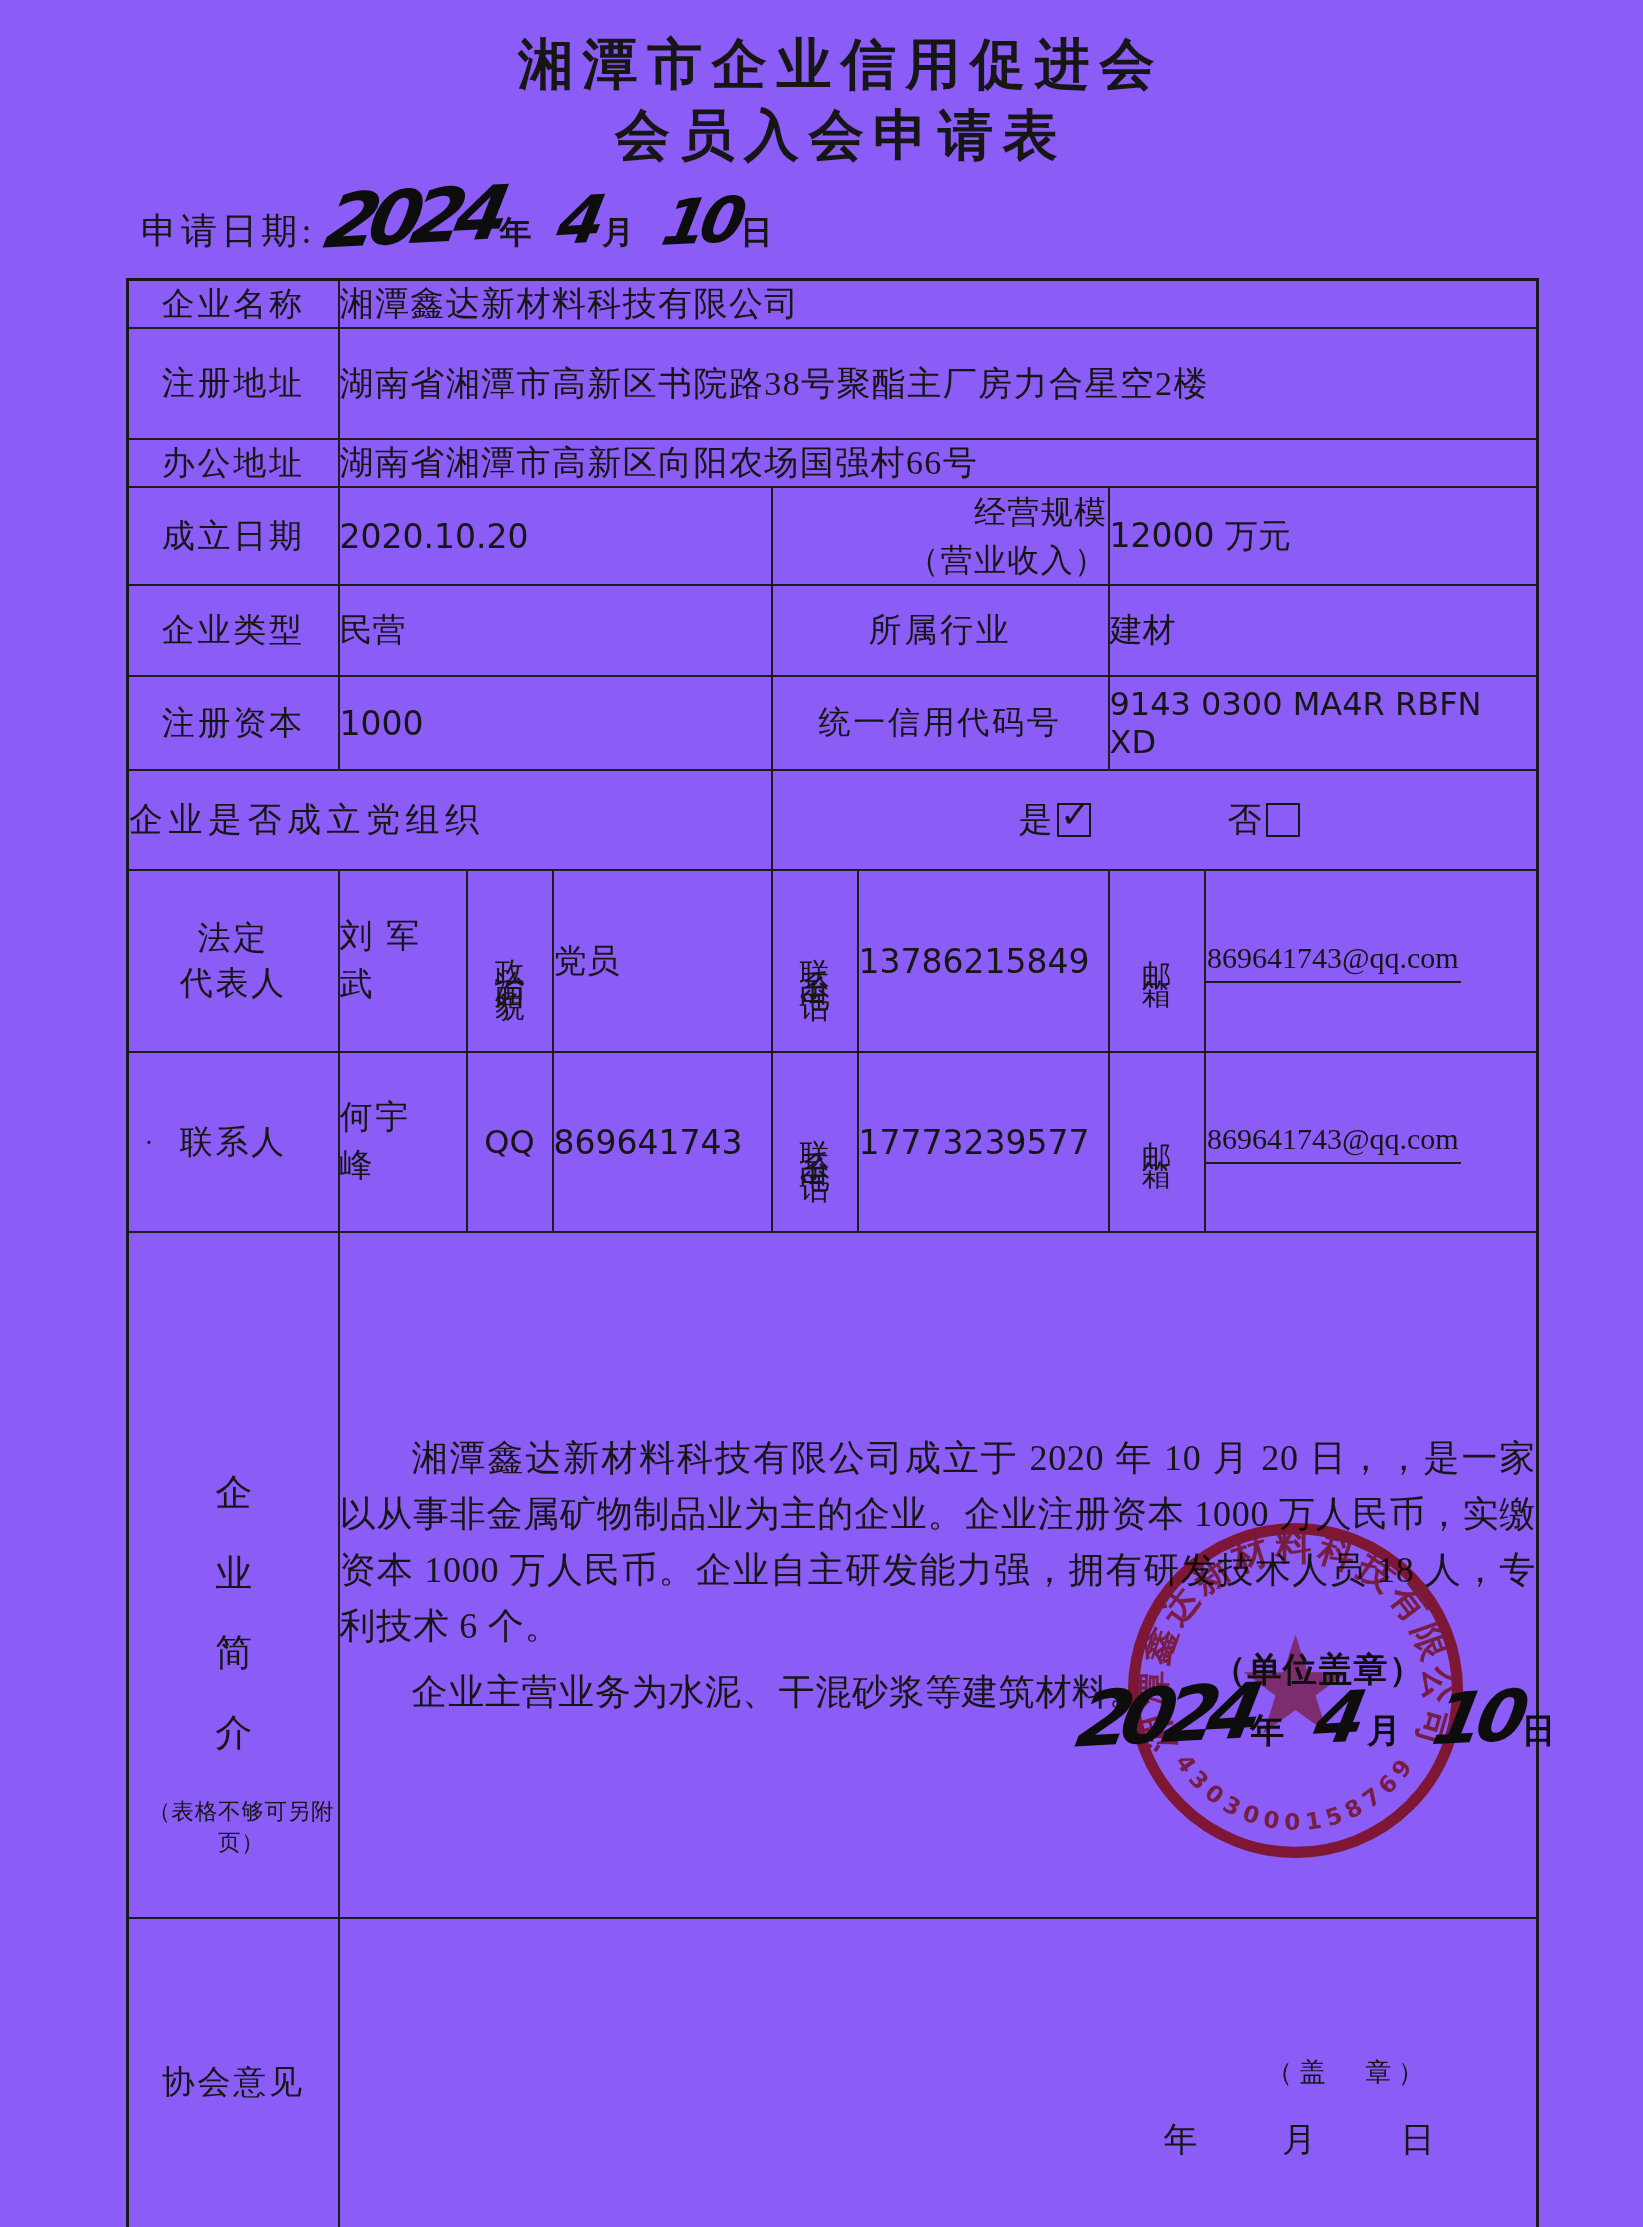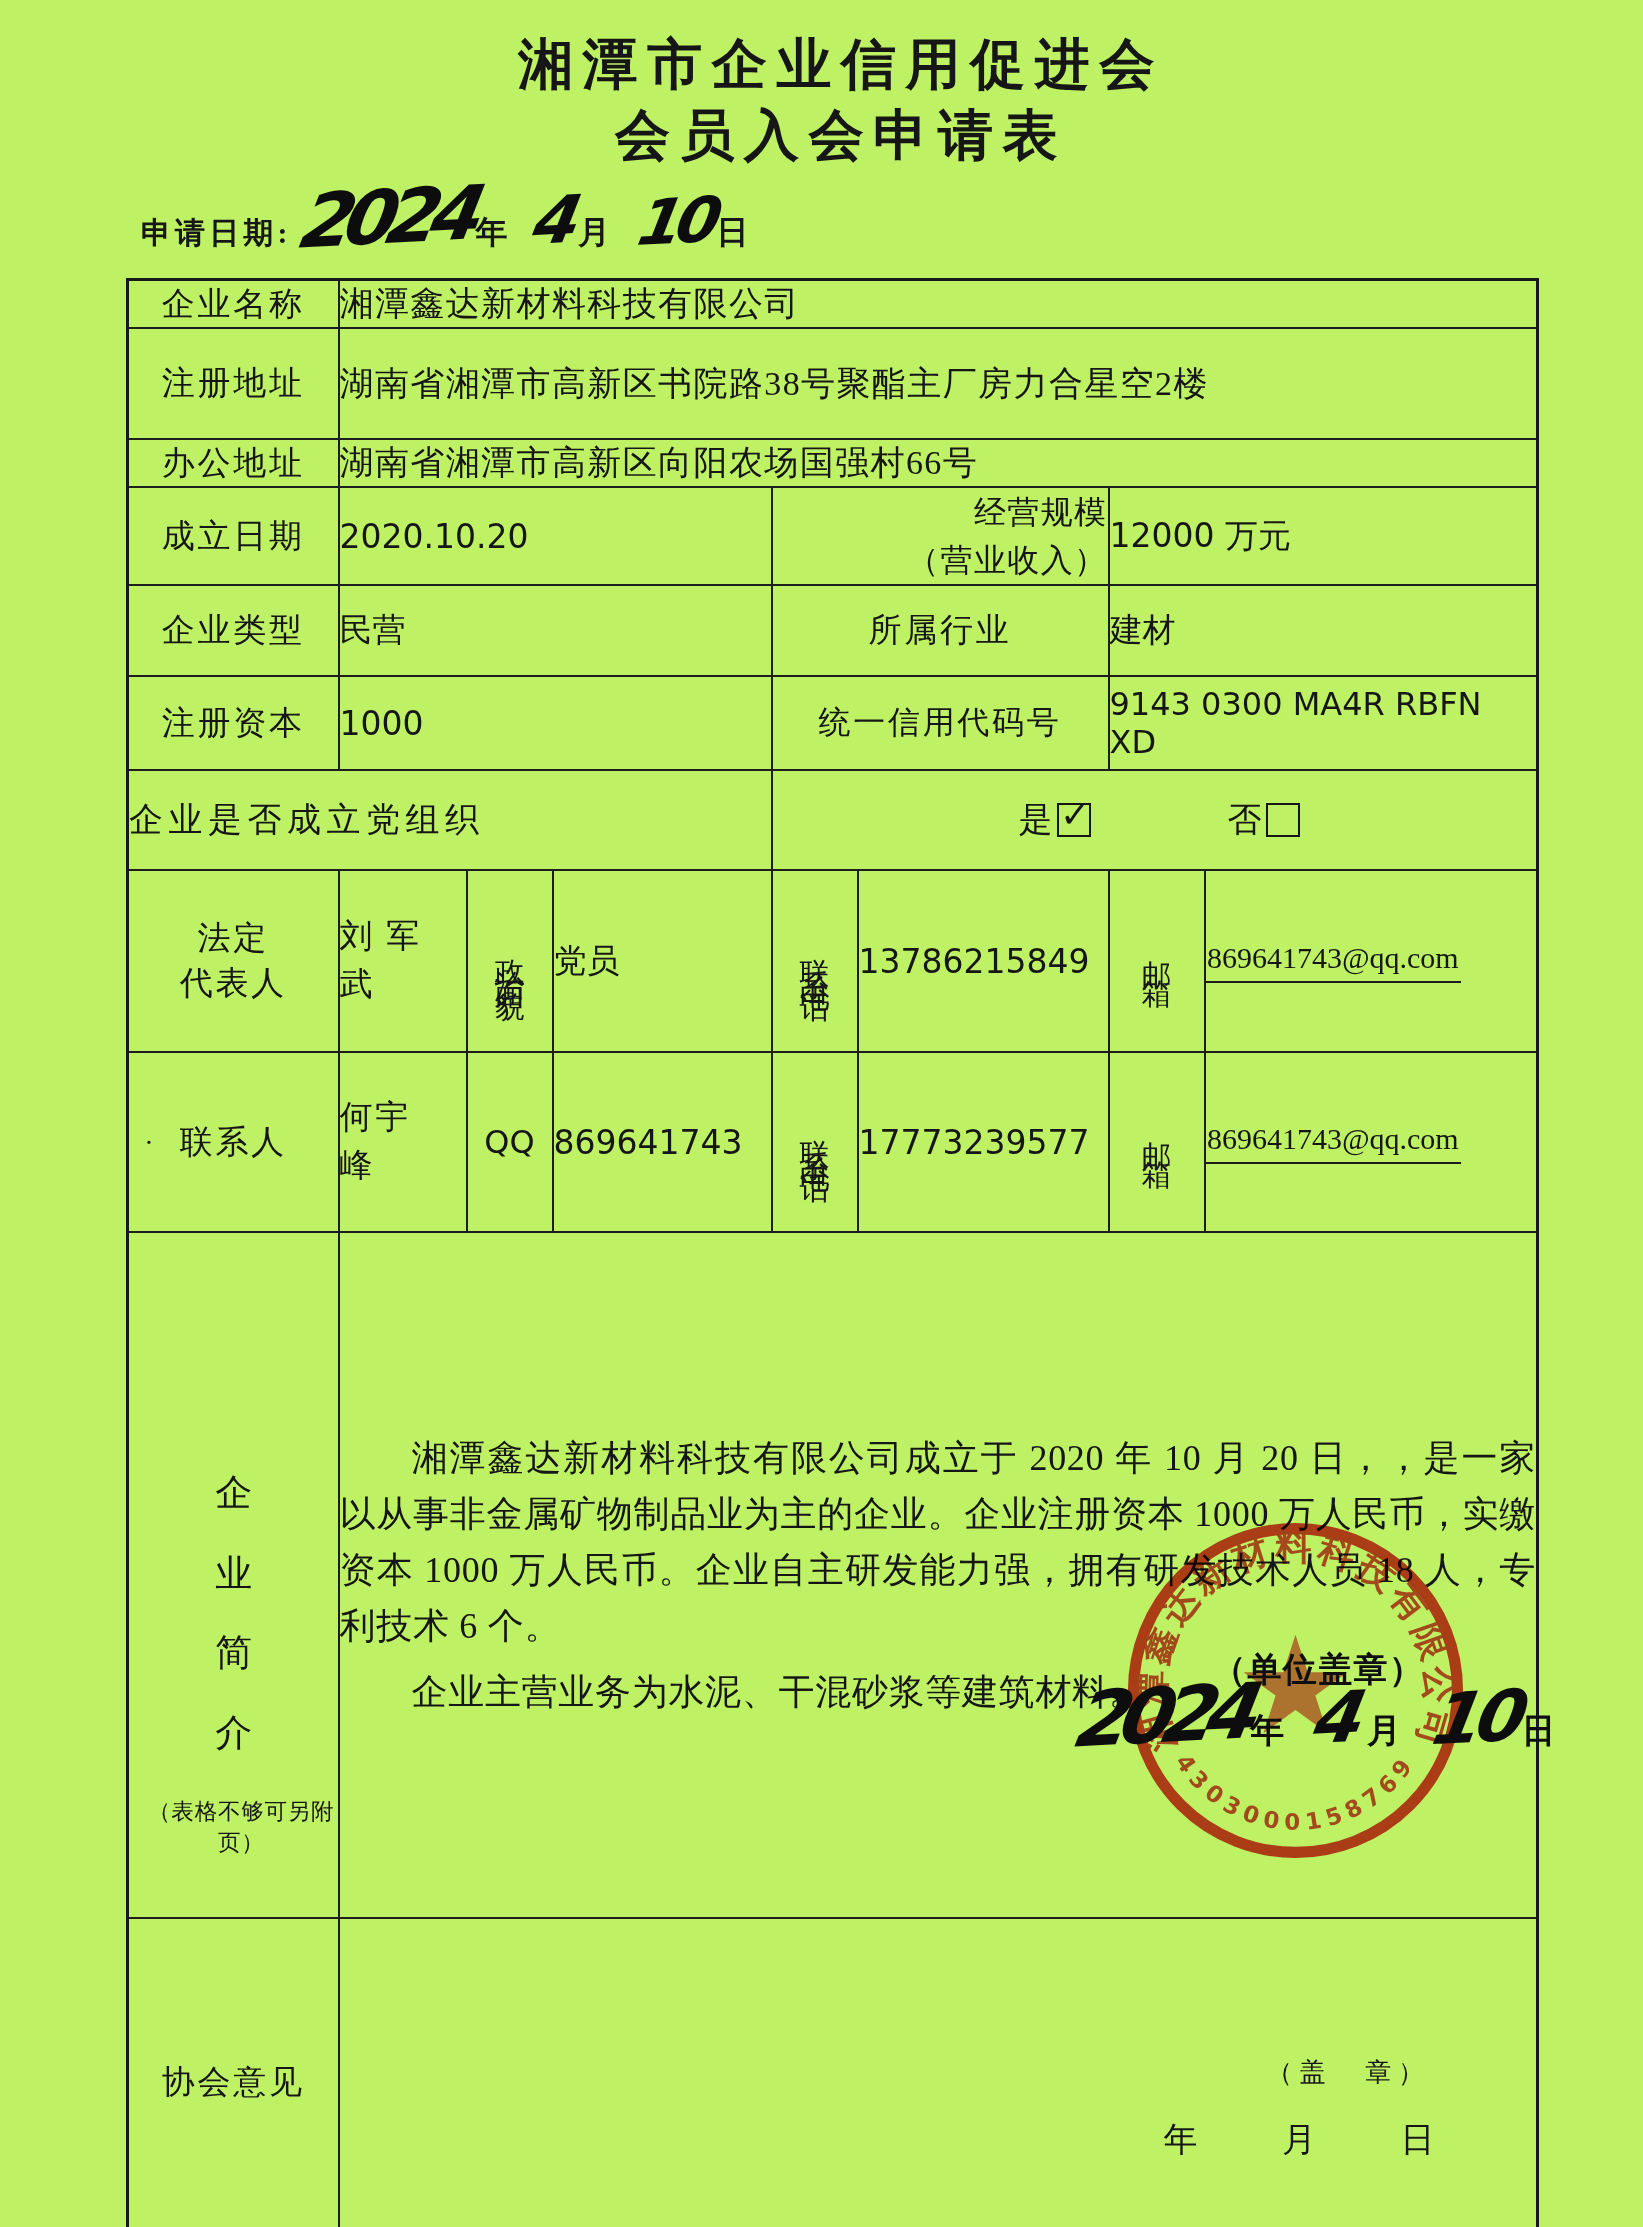--- a/index.html
+++ b/index.html
@@ -1,25 +1,25 @@
 <!DOCTYPE html>
 <html style="font-size:11px"><head>
 <meta charset="utf-8">
 <style>
   html,body{margin:0;padding:0;background:#ffffff;}
   .page{
-    position:relative; width:1644px; height:2227px; background:#bef264;
+    position:relative; width:1644px; height:2227px; background:#8b5cf6;
     font-family:"Liberation Serif","DejaVu Serif",serif; color:#161616; overflow:hidden;
   }
   
   .title{position:absolute; left:38px; right:0; top:29px; text-align:center;
          font-weight:700; font-size:55px; line-height:71px; letter-spacing:9.6px;}
   
   .appdate{position:absolute; left:141px; top:173px; display:flex; align-items:baseline; white-space:nowrap;}
-  .appdate .adlabel{font-size:30px; font-weight:700; letter-spacing:4.1px; margin-right:9.6px;margin-top:28px;}
+  .appdate .adlabel{font-size:36px; font-weight:400; letter-spacing:4.1px; margin-right:9.6px;margin-top:28px;}
   .unit{font-size:32px; font-weight:600;}
   .hw{font-family:"DejaVu Sans","Liberation Sans",sans-serif; font-style:italic; font-weight:700;
       display:inline-block; transform:skewX(-14deg) rotate(-3deg); color:#0d0d0d;}
   .hw-y{font-size:75px; letter-spacing:-9.6px; margin:0 1.4px 0 2.7px;}
   .hw-m{font-size:66px;  letter-spacing:-5.5px; margin-left:27.4px; margin-right:2.7px;}
   .hw-d{font-size:63px;  letter-spacing:-6.9px; margin-left:30px; margin-right:2.7px;}
   
   table.form{position:absolute; left:126px; top:278px; width:1411px;
              border-collapse:collapse; table-layout:fixed; font-size:33px;}
   table.form{border:3.4px solid #181818;}

